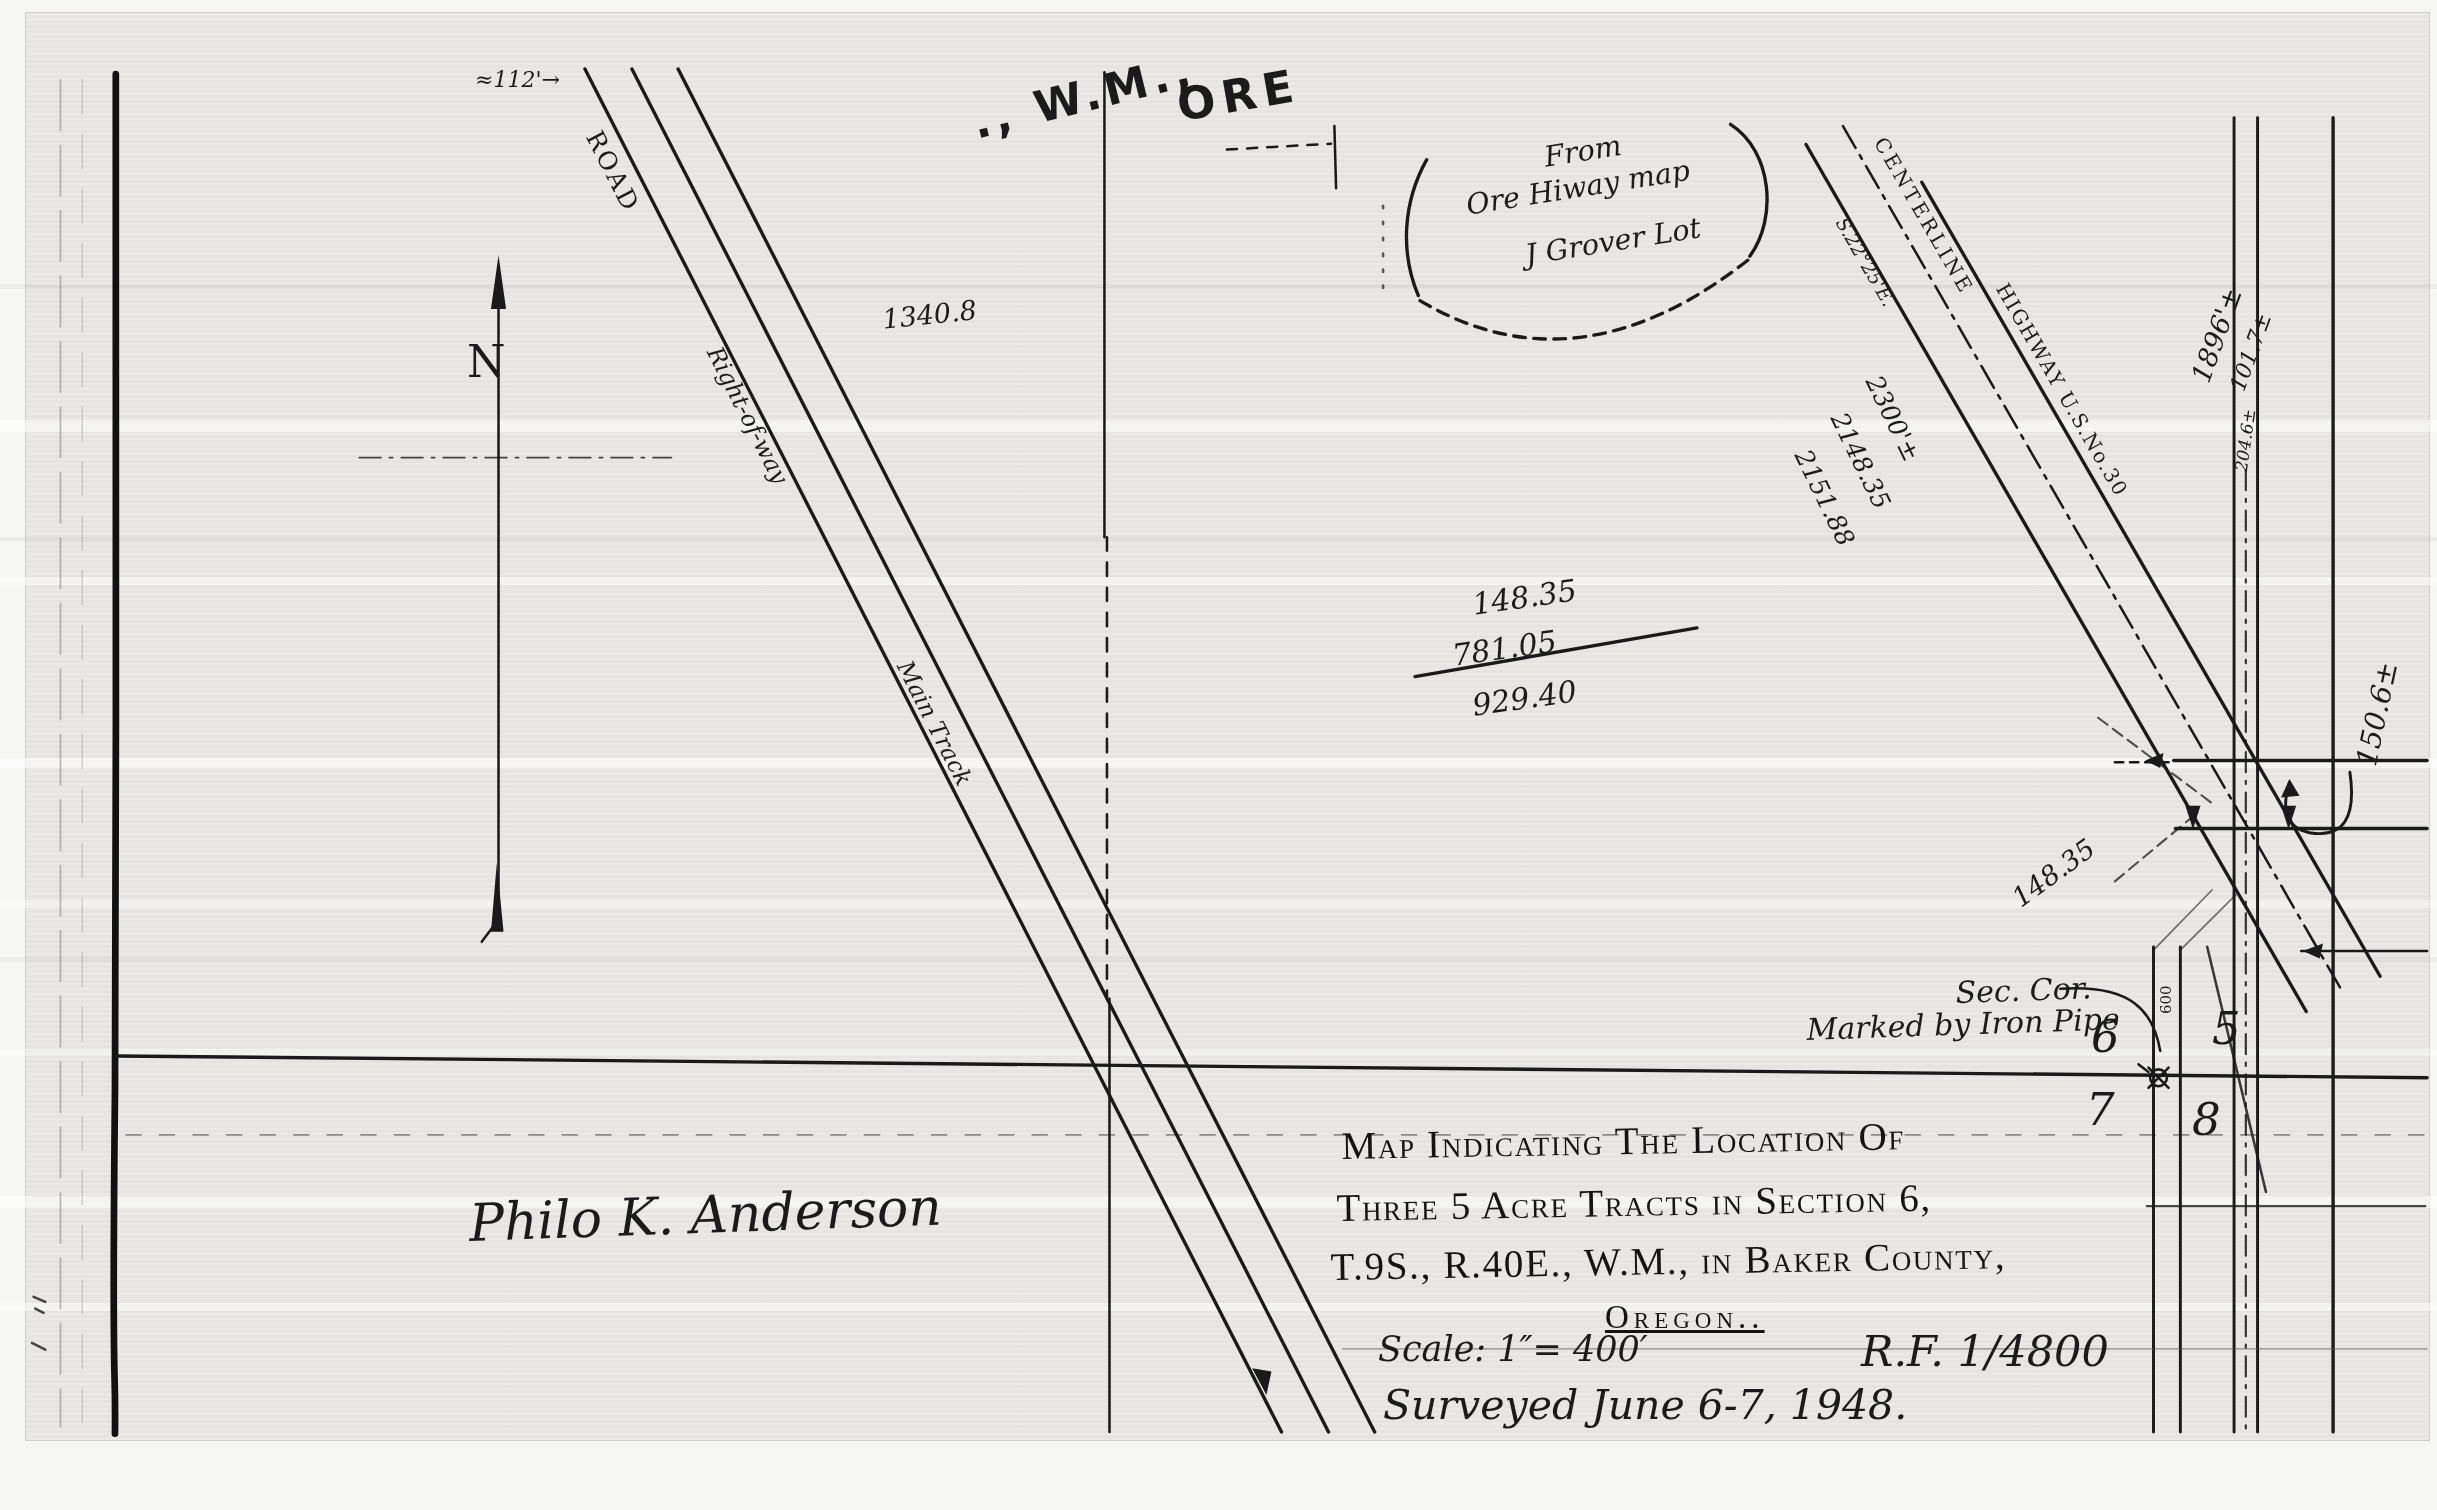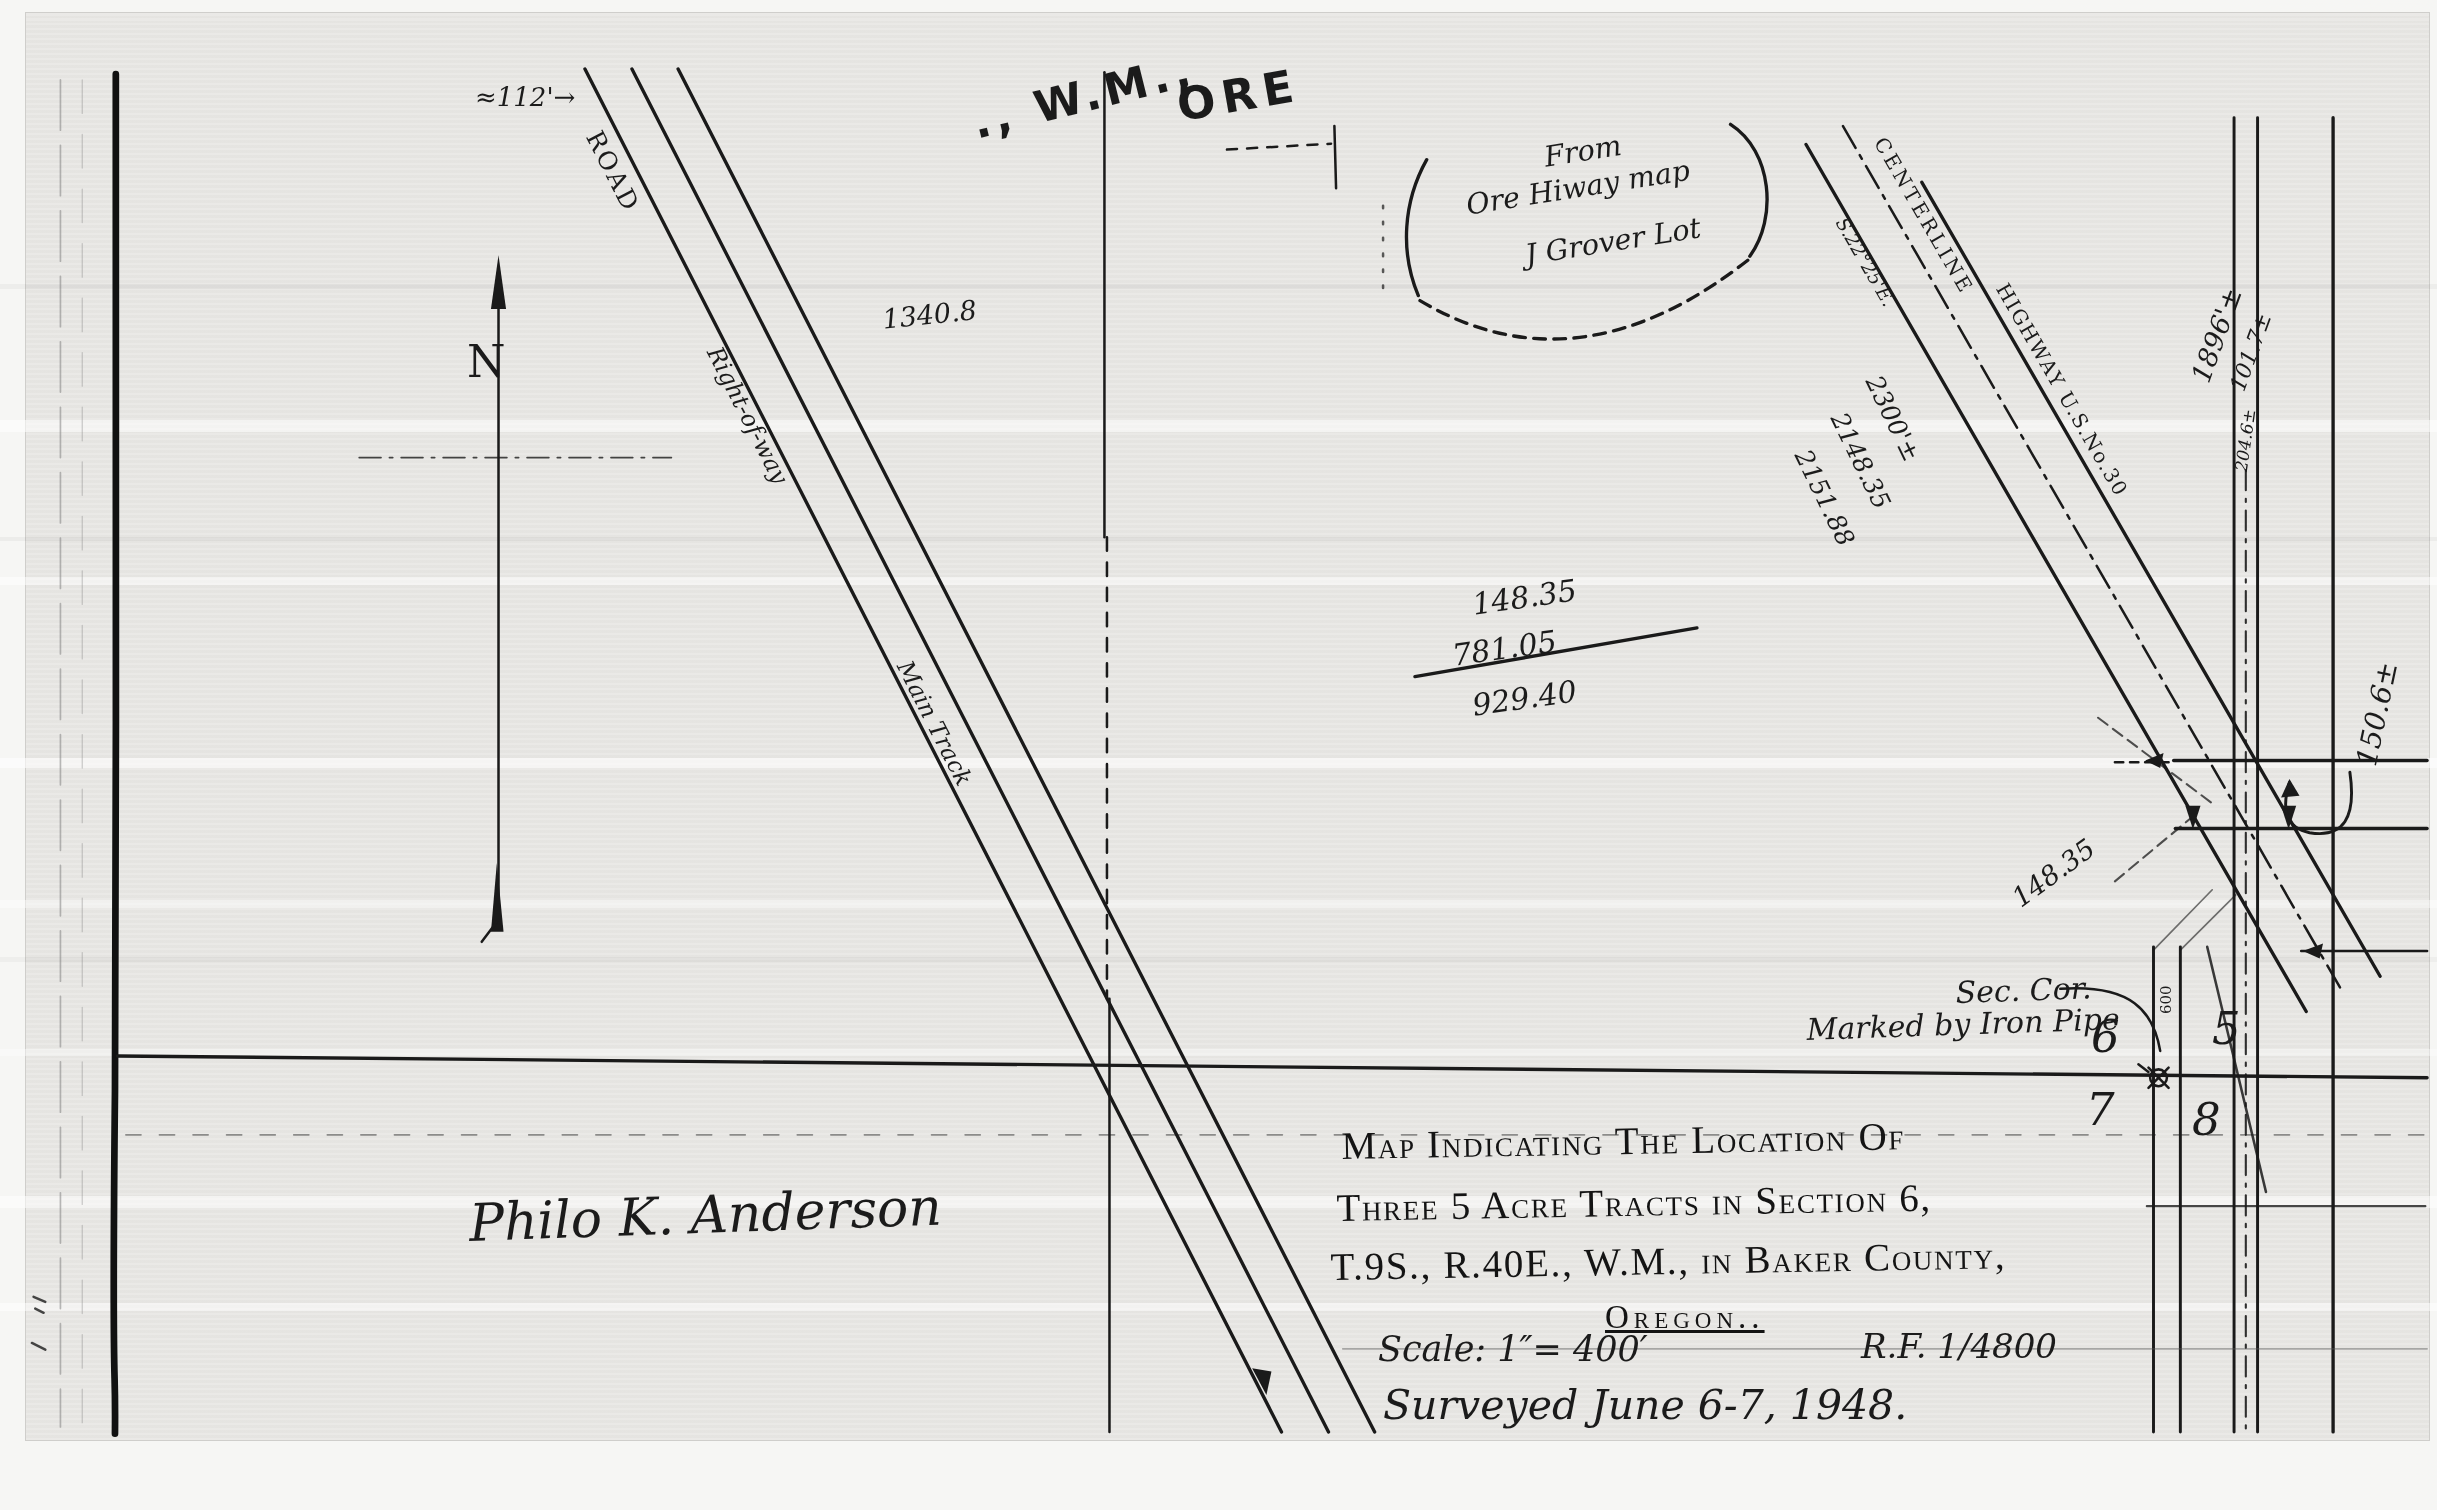--- a/index.html
+++ b/index.html
@@ -123,21 +123,21 @@
     <path d="M2455,1178 C2540,1172 2566,1205 2574,1252" stroke-width="3"></path>
 
     <path d="M1686,806 L2022,748" stroke-width="4"></path>
   </svg>
 
   <div class="t marker" style="left:967px;top:99px;font-size:44px;letter-spacing:5px;transform:rotate(-14deg);">., W.M.,</div>
   <div class="t marker" style="left:1173px;top:80px;font-size:45px;letter-spacing:6.7px;transform:rotate(-10deg);">ORE</div>
 
   <div class="t handup" style="left:467px;top:336px;font-size:44px;">N</div>
 
-  <div class="t hand" style="left:475px;top:82px;font-size:26px;">≈112'→</div>
+  <div class="t hand" style="left:475px;top:67px;font-size:22px;">≈112'→</div>
   <div class="t caps" style="left:606px;top:126px;font-size:25px;transform:rotate(63deg);">ROAD</div>
   <div class="t hand" style="left:726px;top:342px;font-size:23.5px;transform:rotate(63deg);">Right-of-way</div>
   <div class="t hand" style="left:916px;top:656px;font-size:23.5px;transform:rotate(63deg);">Main Track</div>
 
   <div class="t hand" style="left:1542px;top:141px;font-size:28.5px;transform:rotate(-9deg);">From</div>
   <div class="t hand" style="left:1464px;top:189px;font-size:28.5px;transform:rotate(-9deg);">Ore Hiway map</div>
   <div class="t hand" style="left:1523px;top:239px;font-size:28.5px;transform:rotate(-9deg);">J Grover Lot</div>
 
   <div class="t caps" style="left:1890px;top:133px;font-size:20px;letter-spacing:3.4px;transform:rotate(60deg);">CENTERLINE</div>
   <div class="t caps" style="left:2012px;top:279px;font-size:20px;letter-spacing:1.7px;transform:rotate(60deg);">HIGHWAY U.S.No.30</div>
@@ -167,18 +167,18 @@
   <div class="t hand" style="left:2091px;top:1010px;font-size:45px;">6</div>
   <div class="t hand" style="left:2212px;top:1002px;font-size:45px;">5</div>
   <div class="t hand" style="left:2086px;top:1083px;font-size:45px;">7</div>
   <div class="t hand" style="left:2192px;top:1093px;font-size:45px;">8</div>
 
   <div class="t titleblock" style="left:1341px;top:1123px;font-size:39px;letter-spacing:1.7px;transform:rotate(-1deg);">Map Indicating The Location Of</div>
   <div class="t titleblock" style="left:1336px;top:1185px;font-size:39px;letter-spacing:1.7px;transform:rotate(-1deg);">Three 5 Acre Tracts in Section 6,</div>
   <div class="t titleblock" style="left:1330px;top:1244px;font-size:39px;letter-spacing:1.7px;transform:rotate(-1deg);">T.9S., R.40E., W.M., in Baker County,</div>
   <div class="t titleblock" style="left:1605px;top:1299px;font-size:33px;letter-spacing:5px;text-decoration:underline;">Oregon..</div>
   <div class="t hand" style="left:1378px;top:1329px;font-size:35px;text-align:center;">Scale: 1″= 400′</div>
-  <div class="t hand" style="left:1861px;top:1326px;font-size:34px;font-style:italic;">R.F. 1/4800</div>
+  <div class="t hand" style="left:1861px;top:1326px;font-size:43px;font-style:italic;">R.F. 1/4800</div>
   <div class="t hand" style="left:1383px;top:1381px;font-size:41px;">Surveyed June 6-7, 1948.</div>
 
   <div class="t hand" style="left:468px;top:1193px;font-size:52px;transform:rotate(-2deg);">Philo K. Anderson</div>
 </div>
 
 
 </body></html>

